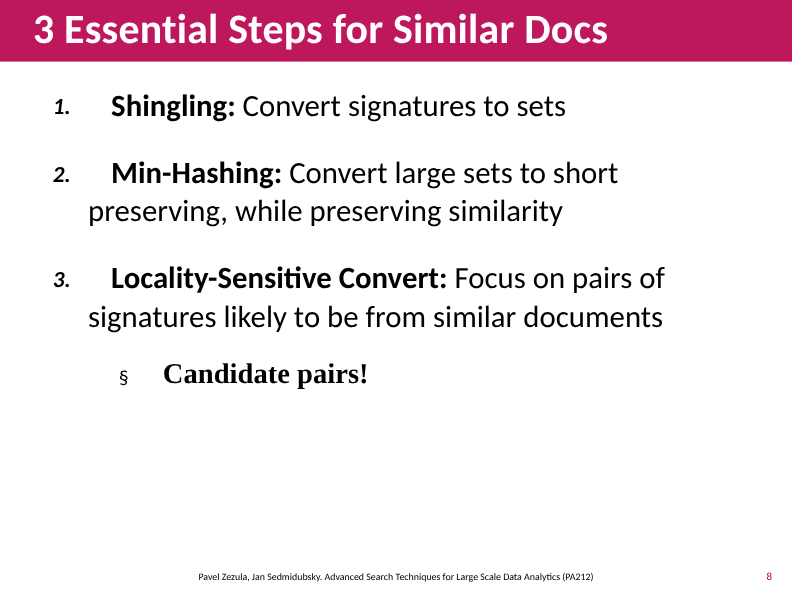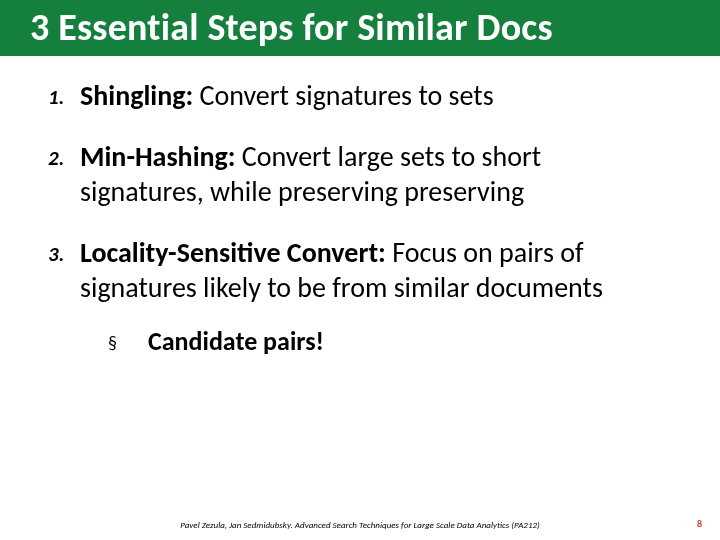--- a/index.html
+++ b/index.html
@@ -7,21 +7,21 @@
     padding: 0;
     width: 720px;
     height: 540px;
     background: #fff;
     font-family: Calibri, "Segoe UI", Arial, sans-serif;
     color: #000;
     overflow: hidden;
     position: relative;
   }
   .title-bar {
-    background: #15803d;
+    background: #be185d;
     width: 100%;
     padding: 4px 20px 6px 30px;
     box-sizing: border-box;
   }
   .title-text {
     font-size: 38px;
     font-weight: 700;
     color: #fff;
     letter-spacing: 0.2px;
   }
@@ -40,45 +40,46 @@
     width: 32px;
     flex-shrink: 0;
     padding-top: 6px;
   }
   .step-body {
     font-size: 28px;
     padding-right: 20px;
   }
   .step-term {
     font-weight: 700;
+    margin-left: 21px;
   }
   .sub-bullet {
     display: flex;
     margin-left: 60px;
     margin-top: -6px;
   }
   .sub-mark {
     font-size: 18px;
     width: 40px;
     flex-shrink: 0;
     padding-top: 7px;
   }
   .sub-text {
     font-size: 26px;
     font-weight: 700;
+    font-family: Liberation Serif, serif;
   }
   .footer {
     position: absolute;
     bottom: 10px;
     left: 0;
     width: 100%;
     text-align: center;
     font-size: 9px;
     color: #000;
-    font-style: italic;
   }
   .page-num {
     position: absolute;
     bottom: 10px;
     right: 18px;
     font-size: 10px;
     color: #c00000;
   }
 </style>
 </head>
@@ -93,21 +94,21 @@
   <div class="step">
     <div class="step-num">1.</div>
     <div class="step-body">
       <span class="step-term">Shingling:</span><span> Convert signatures to sets</span>
     </div>
   </div>
 
   <div class="step">
     <div class="step-num">2.</div>
     <div class="step-body">
-      <span class="step-term">Min-Hashing:</span><span> Convert large sets to short signatures, while preserving preserving</span>
+      <span class="step-term">Min-Hashing:</span><span> Convert large sets to short preserving, while preserving similarity</span>
     </div>
   </div>
 
   <div class="step">
     <div class="step-num">3.</div>
     <div class="step-body">
       <span class="step-term">Locality-Sensitive Convert:</span><span> Focus on pairs of signatures likely to be from similar documents</span>
     </div>
   </div>
 

